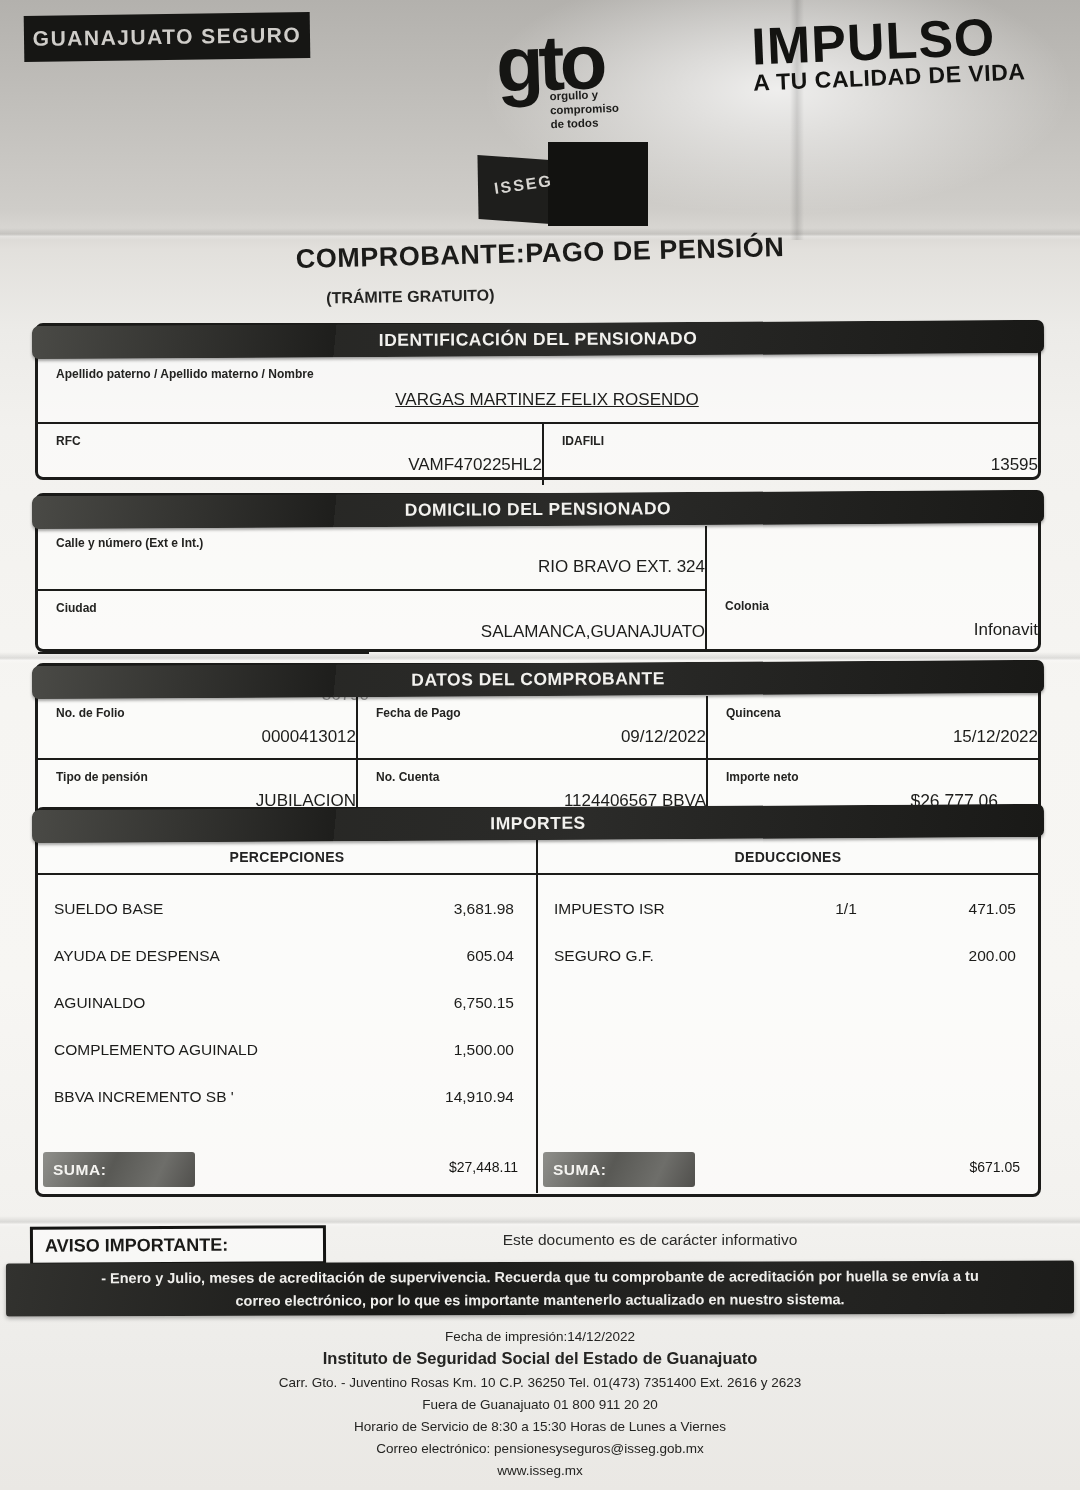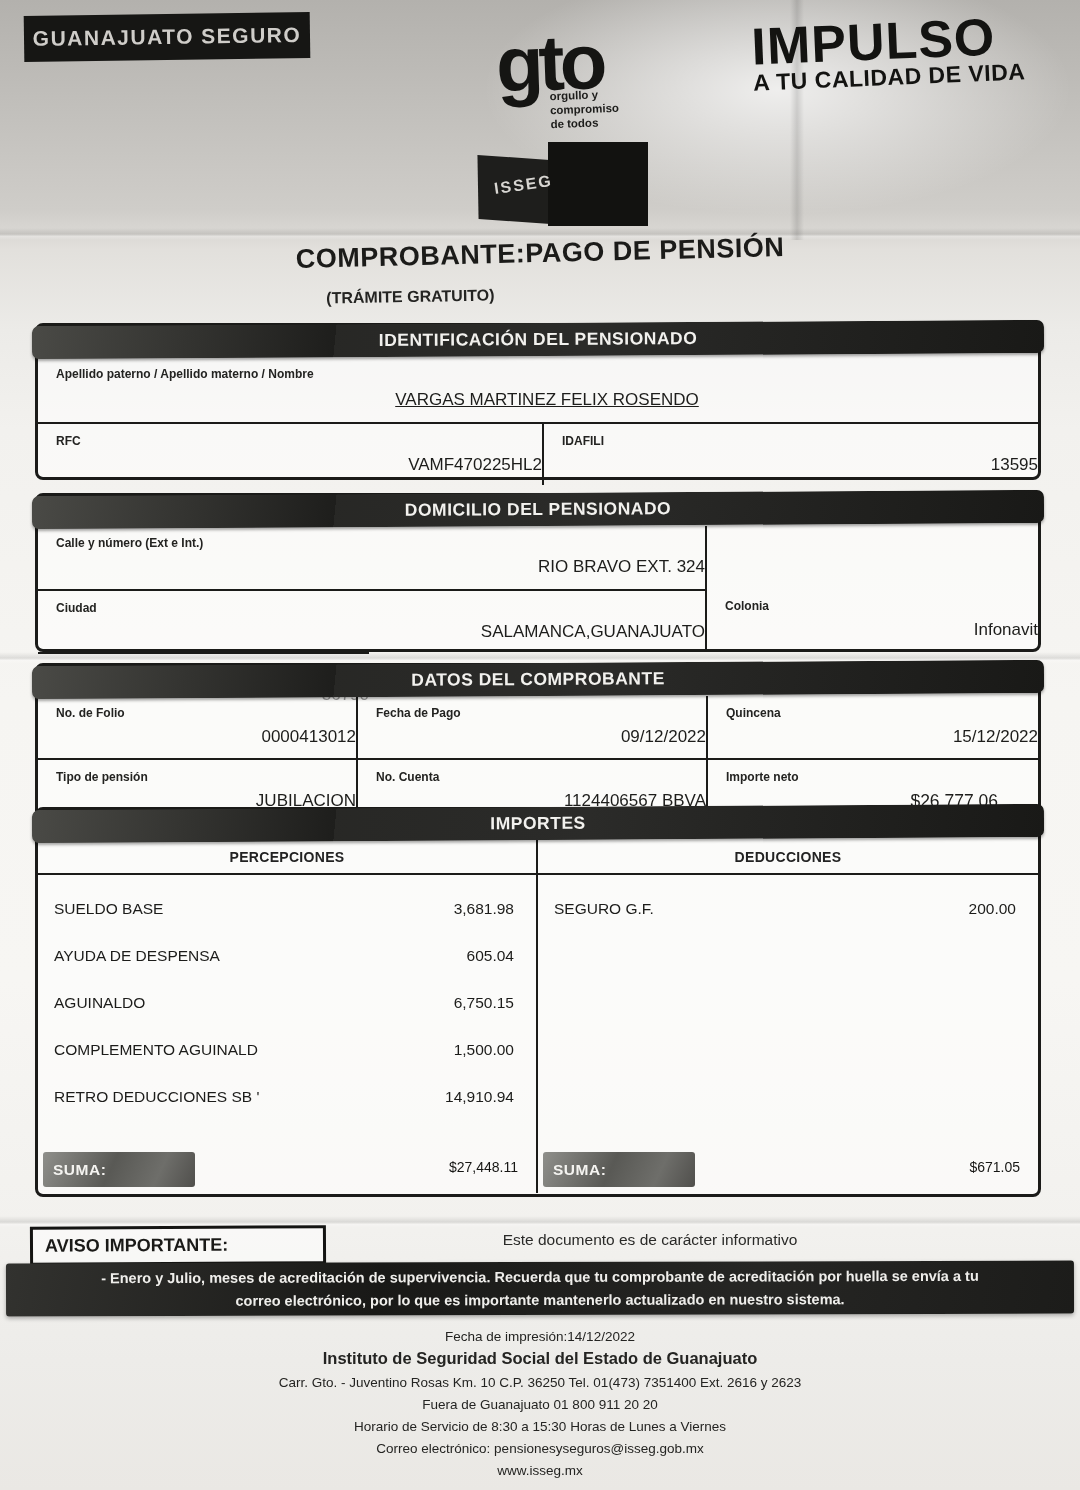--- a/index.html
+++ b/index.html
@@ -227,25 +227,30 @@
         </div>
         <div class="imp-row">
           <span class="name">AGUINALDO</span>
           <span class="amt">6,750.15</span>
         </div>
         <div class="imp-row">
           <span class="name">COMPLEMENTO AGUINALD</span>
           <span class="amt">1,500.00</span>
         </div>
         <div class="imp-row">
-          <span class="name">RETRO DEDUCCIONES SB '</span>
+          <span class="name">BBVA INCREMENTO SB '</span>
           <span class="amt">14,910.94</span>
         </div>
       </div>
       <div class="imp-col">
+        <div class="imp-row">
+          <span class="name">IMPUESTO ISR</span>
+          <span class="frac">1/1</span>
+          <span class="amt">471.05</span>
+        </div>
         <div class="imp-row">
           <span class="name">SEGURO G.F.</span>
           <span class="frac"></span>
           <span class="amt">200.00</span>
         </div>
       </div>
     </div>
     <div class="suma-row">
       <div class="suma-half lft">
         <div class="suma-chip">SUMA:</div>

